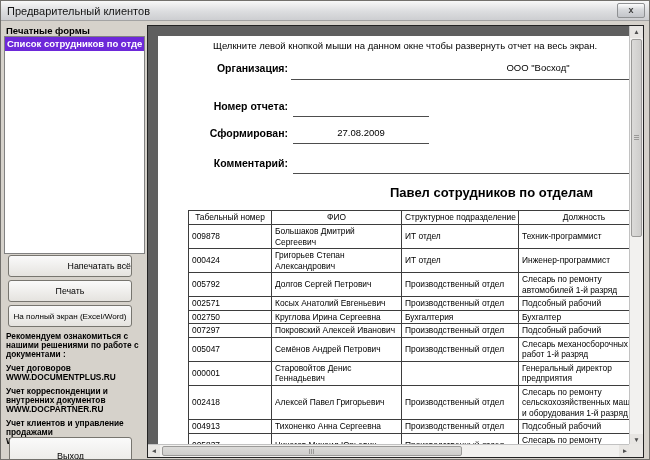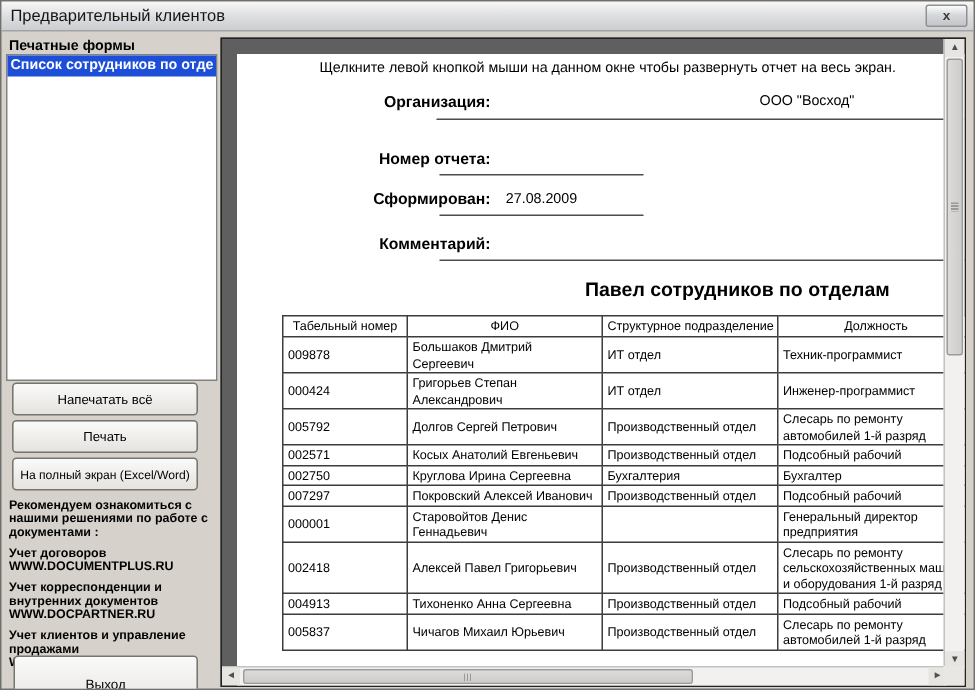--- a/index.html
+++ b/index.html
@@ -15,37 +15,37 @@
     border-bottom:1px solid #a3a3a3;}
   .title-text{position:absolute;left:6px;top:0;font-size:11px;line-height:20px;color:#151515;white-space:nowrap;}
   .close-btn{position:absolute;right:4px;top:2px;width:28px;height:15px;
     background:linear-gradient(#fdfdfd,#d6d8db 45%,#c3c5c9);
     border:1px solid #8f9193;border-radius:2px;text-align:center;
     font-size:9px;font-weight:bold;line-height:13px;color:#3c3c3c;cursor:default;padding:0;}
   
   .sb-head{position:absolute;left:5px;top:24px;font-size:9.5px;font-weight:bold;white-space:nowrap;}
   .listbox{position:absolute;left:3px;top:35px;width:141px;height:218px;background:#ffffff;border:1px solid #828282;}
   .list-item{height:14px;line-height:14px;font-size:9.5px;padding:0 2px;white-space:nowrap;overflow:hidden;}
-  .list-item.selected{background:#1d4ed8;color:#ffffff;font-weight:bold;}
+  .list-item.selected{background:#6d28d9;color:#ffffff;font-weight:bold;}
   .sb-btn{position:absolute;left:7px;width:124px;height:22px;
     background:linear-gradient(#fafafa,#e5e3df);border:1px solid #77756f;border-radius:3px;
     font-family:"Liberation Sans",sans-serif;font-size:8.8px;color:#000;text-align:center;
     padding:0;white-space:nowrap;overflow:hidden;}
-  #btn-print-all{top:254px;}
+  #btn-print-all{top:254px;text-align:right;}
   #btn-print{top:279px;}
   #btn-full{top:304px;font-size:8.1px;}
   #btn-exit{top:436px;left:8px;width:123px;height:37px;font-size:9px;}
   .promo{position:absolute;left:5px;top:331px;width:138px;font-size:8.3px;font-weight:bold;line-height:9px;}
   .promo p{margin:0 0 5px 0;white-space:pre-line;}
   
   .preview{position:absolute;left:146px;top:24px;width:497px;height:433px;
     background:#5f5f5f;border:1px solid #232323;overflow:hidden;}
   .page{position:absolute;left:10px;top:10px;width:560px;height:560px;background:#ffffff;}
   .hint{position:absolute;left:55px;top:4px;font-size:9.5px;white-space:nowrap;}
-  .fld-label{position:absolute;left:0;width:130px;text-align:right;font-size:10.5px;font-weight:bold;white-space:nowrap;margin-left:39px;}
+  .fld-label{position:absolute;left:0;width:130px;text-align:right;font-size:10.5px;font-weight:bold;white-space:nowrap;}
   .fld-value{position:absolute;font-size:9.5px;text-align:center;white-space:nowrap;}
   .fld-line{position:absolute;height:1px;background:#4d4d4d;}
   .report-title{position:absolute;left:232px;top:149px;font-size:13px;font-weight:bold;white-space:nowrap;}
   .report-table{position:absolute;left:30px;top:174px;width:461px;
     border-collapse:collapse;table-layout:fixed;font-size:8.4px;background:#fff;}
   .report-table th,.report-table td{border:1px solid #3d3d3d;padding:1px 3px;line-height:10.5px;vertical-align:middle;margin-left:26px;}
   .report-table th{font-weight:normal;text-align:center;white-space:nowrap;height:14px;overflow:hidden;}
   .report-table td{height:13px;word-wrap:break-word;}
   .report-table col.c1{width:83px;}  .report-table col.c2{width:130px;}
   .report-table col.c3{width:117px;} .report-table col.c4{width:131px;}
@@ -172,20 +172,26 @@
               <td>Бухгалтерия</td>
               <td>Бухгалтер</td>
             </tr>
             <tr>
               <td>007297</td>
               <td>Покровский Алексей Иванович</td>
               <td>Производственный отдел</td>
               <td>Подсобный рабочий</td>
             </tr>
             <tr>
+              <td>005047</td>
+              <td>Семёнов Андрей Петрович</td>
+              <td>Производственный отдел</td>
+              <td>Слесарь механосборочных работ 1-й разряд</td>
+            </tr>
+            <tr>
               <td>000001</td>
               <td>Старовойтов Денис Геннадьевич</td>
               <td></td>
               <td>Генеральный директор предприятия</td>
             </tr>
             <tr>
               <td>002418</td>
               <td>Алексей Павел Григорьевич</td>
               <td>Производственный отдел</td>
               <td>Слесарь по ремонту сельскохозяйственных машин и оборудования 1-й разряд</td>

